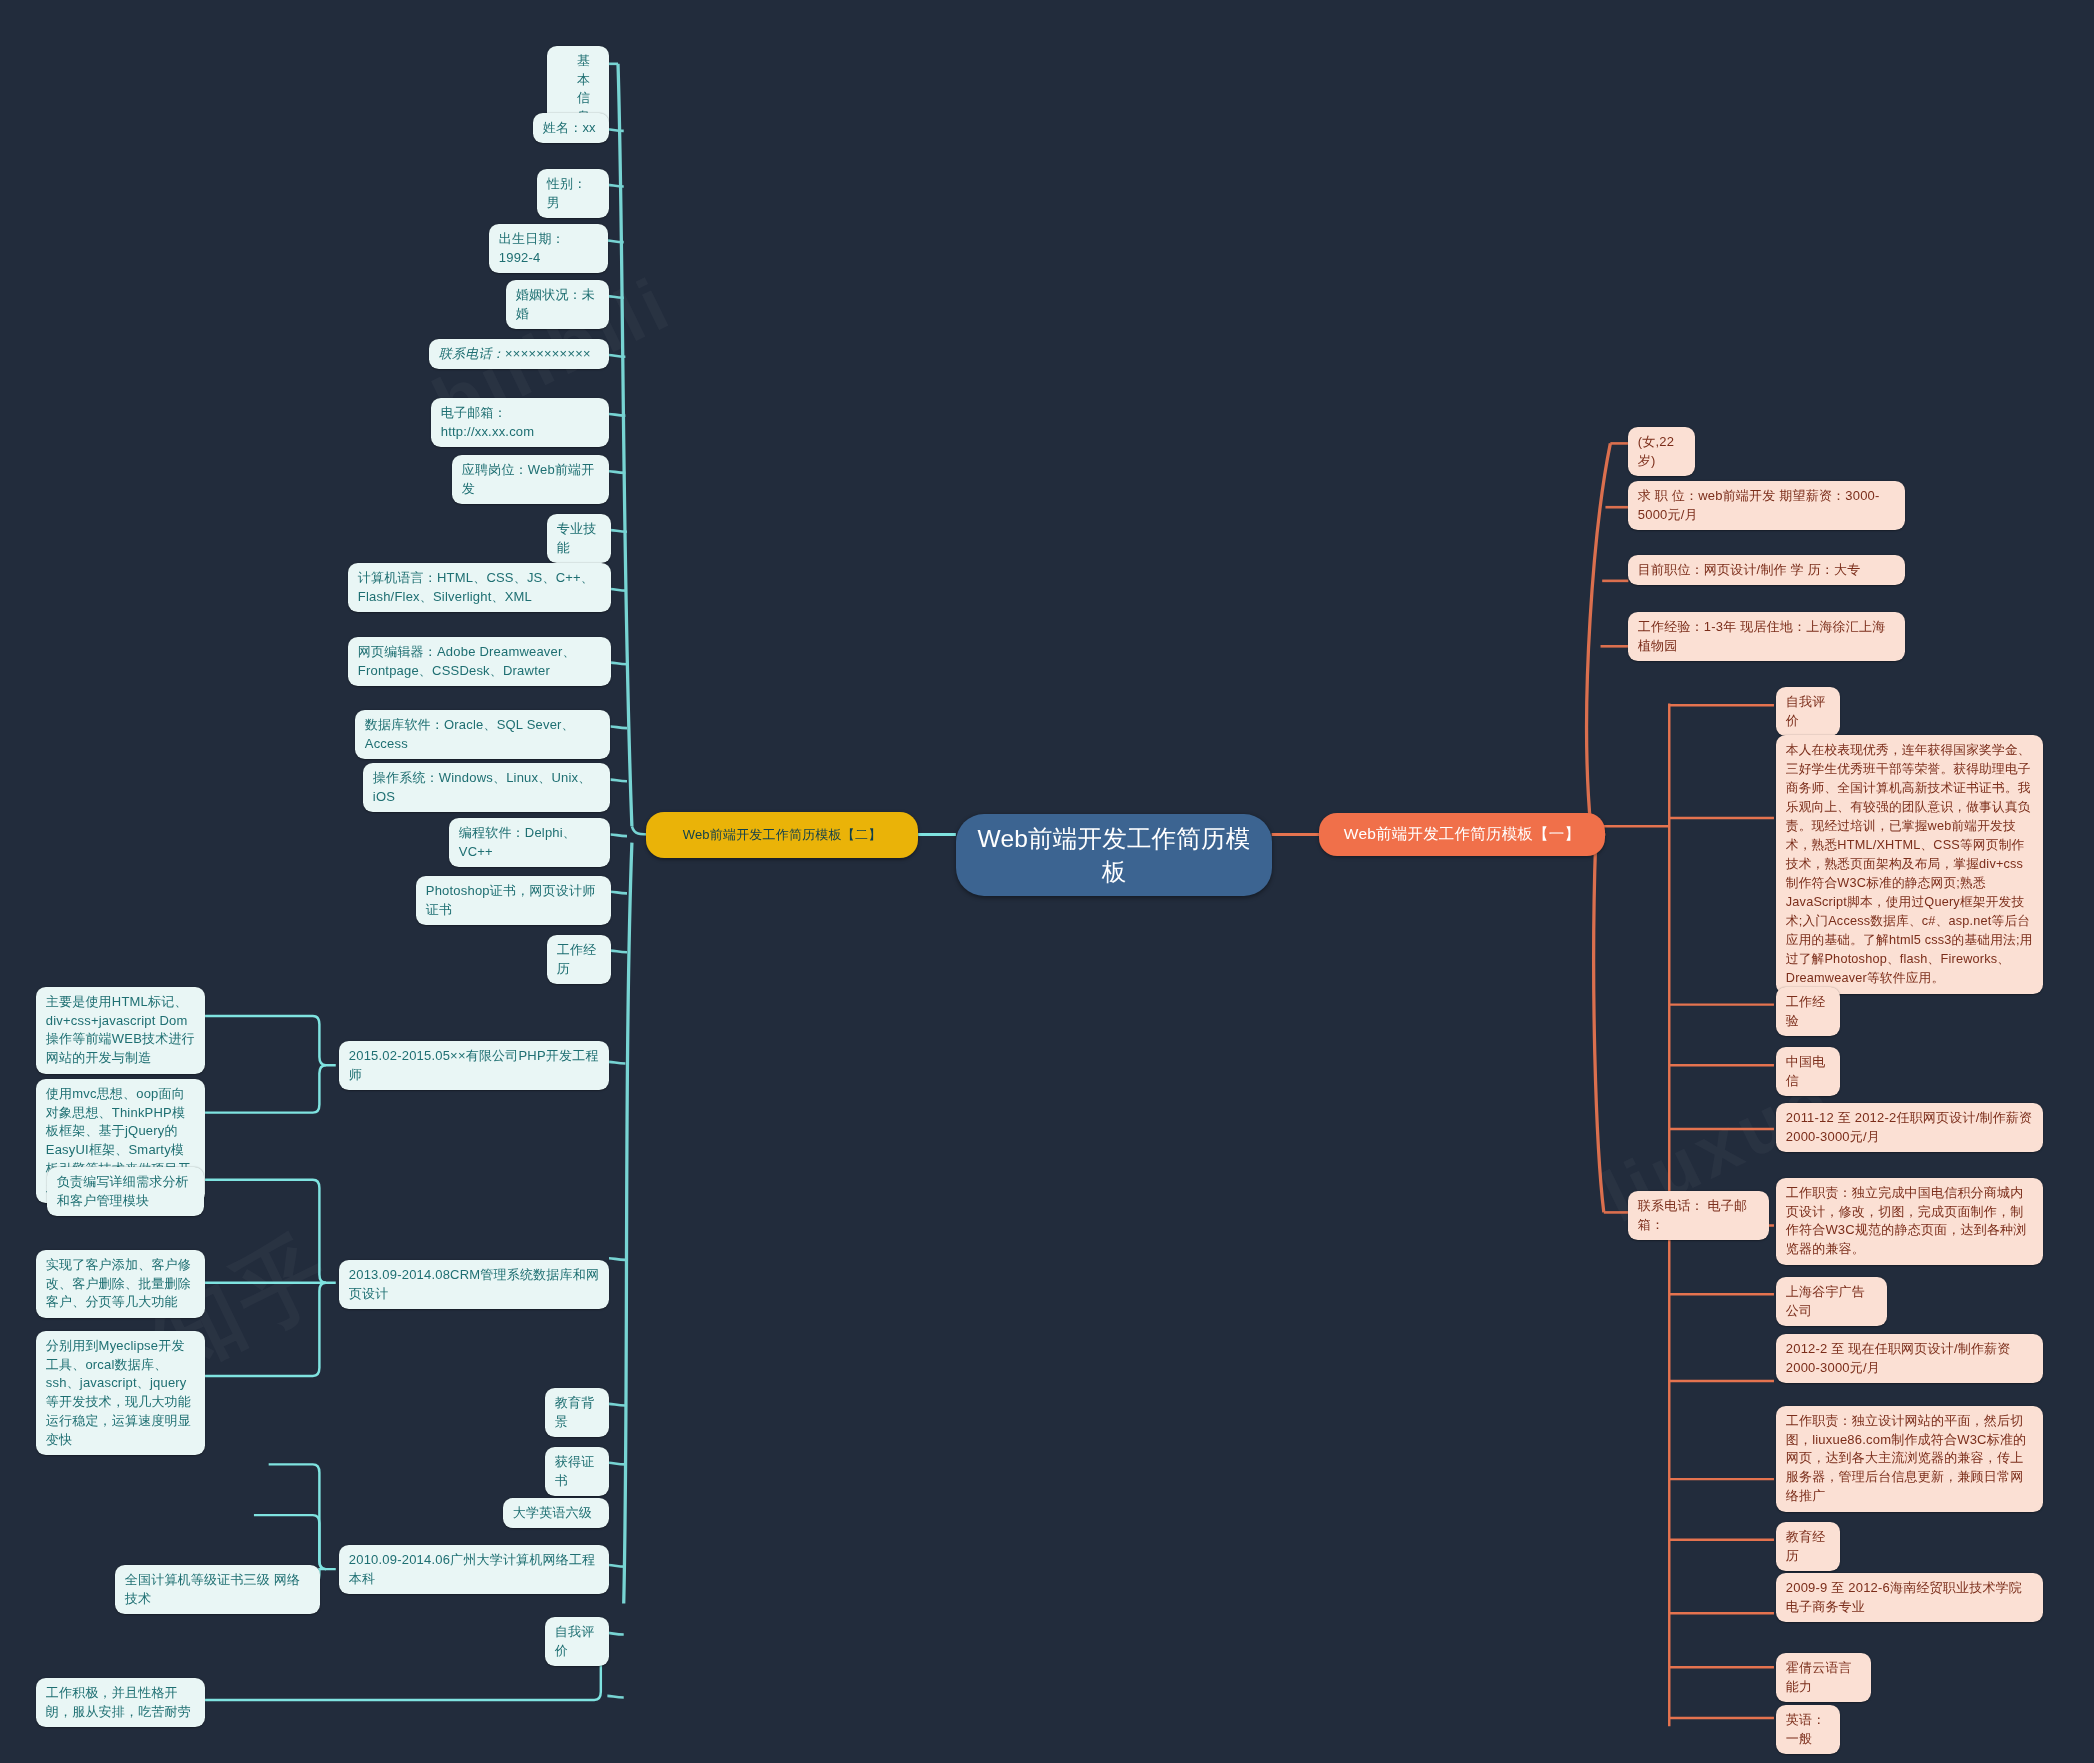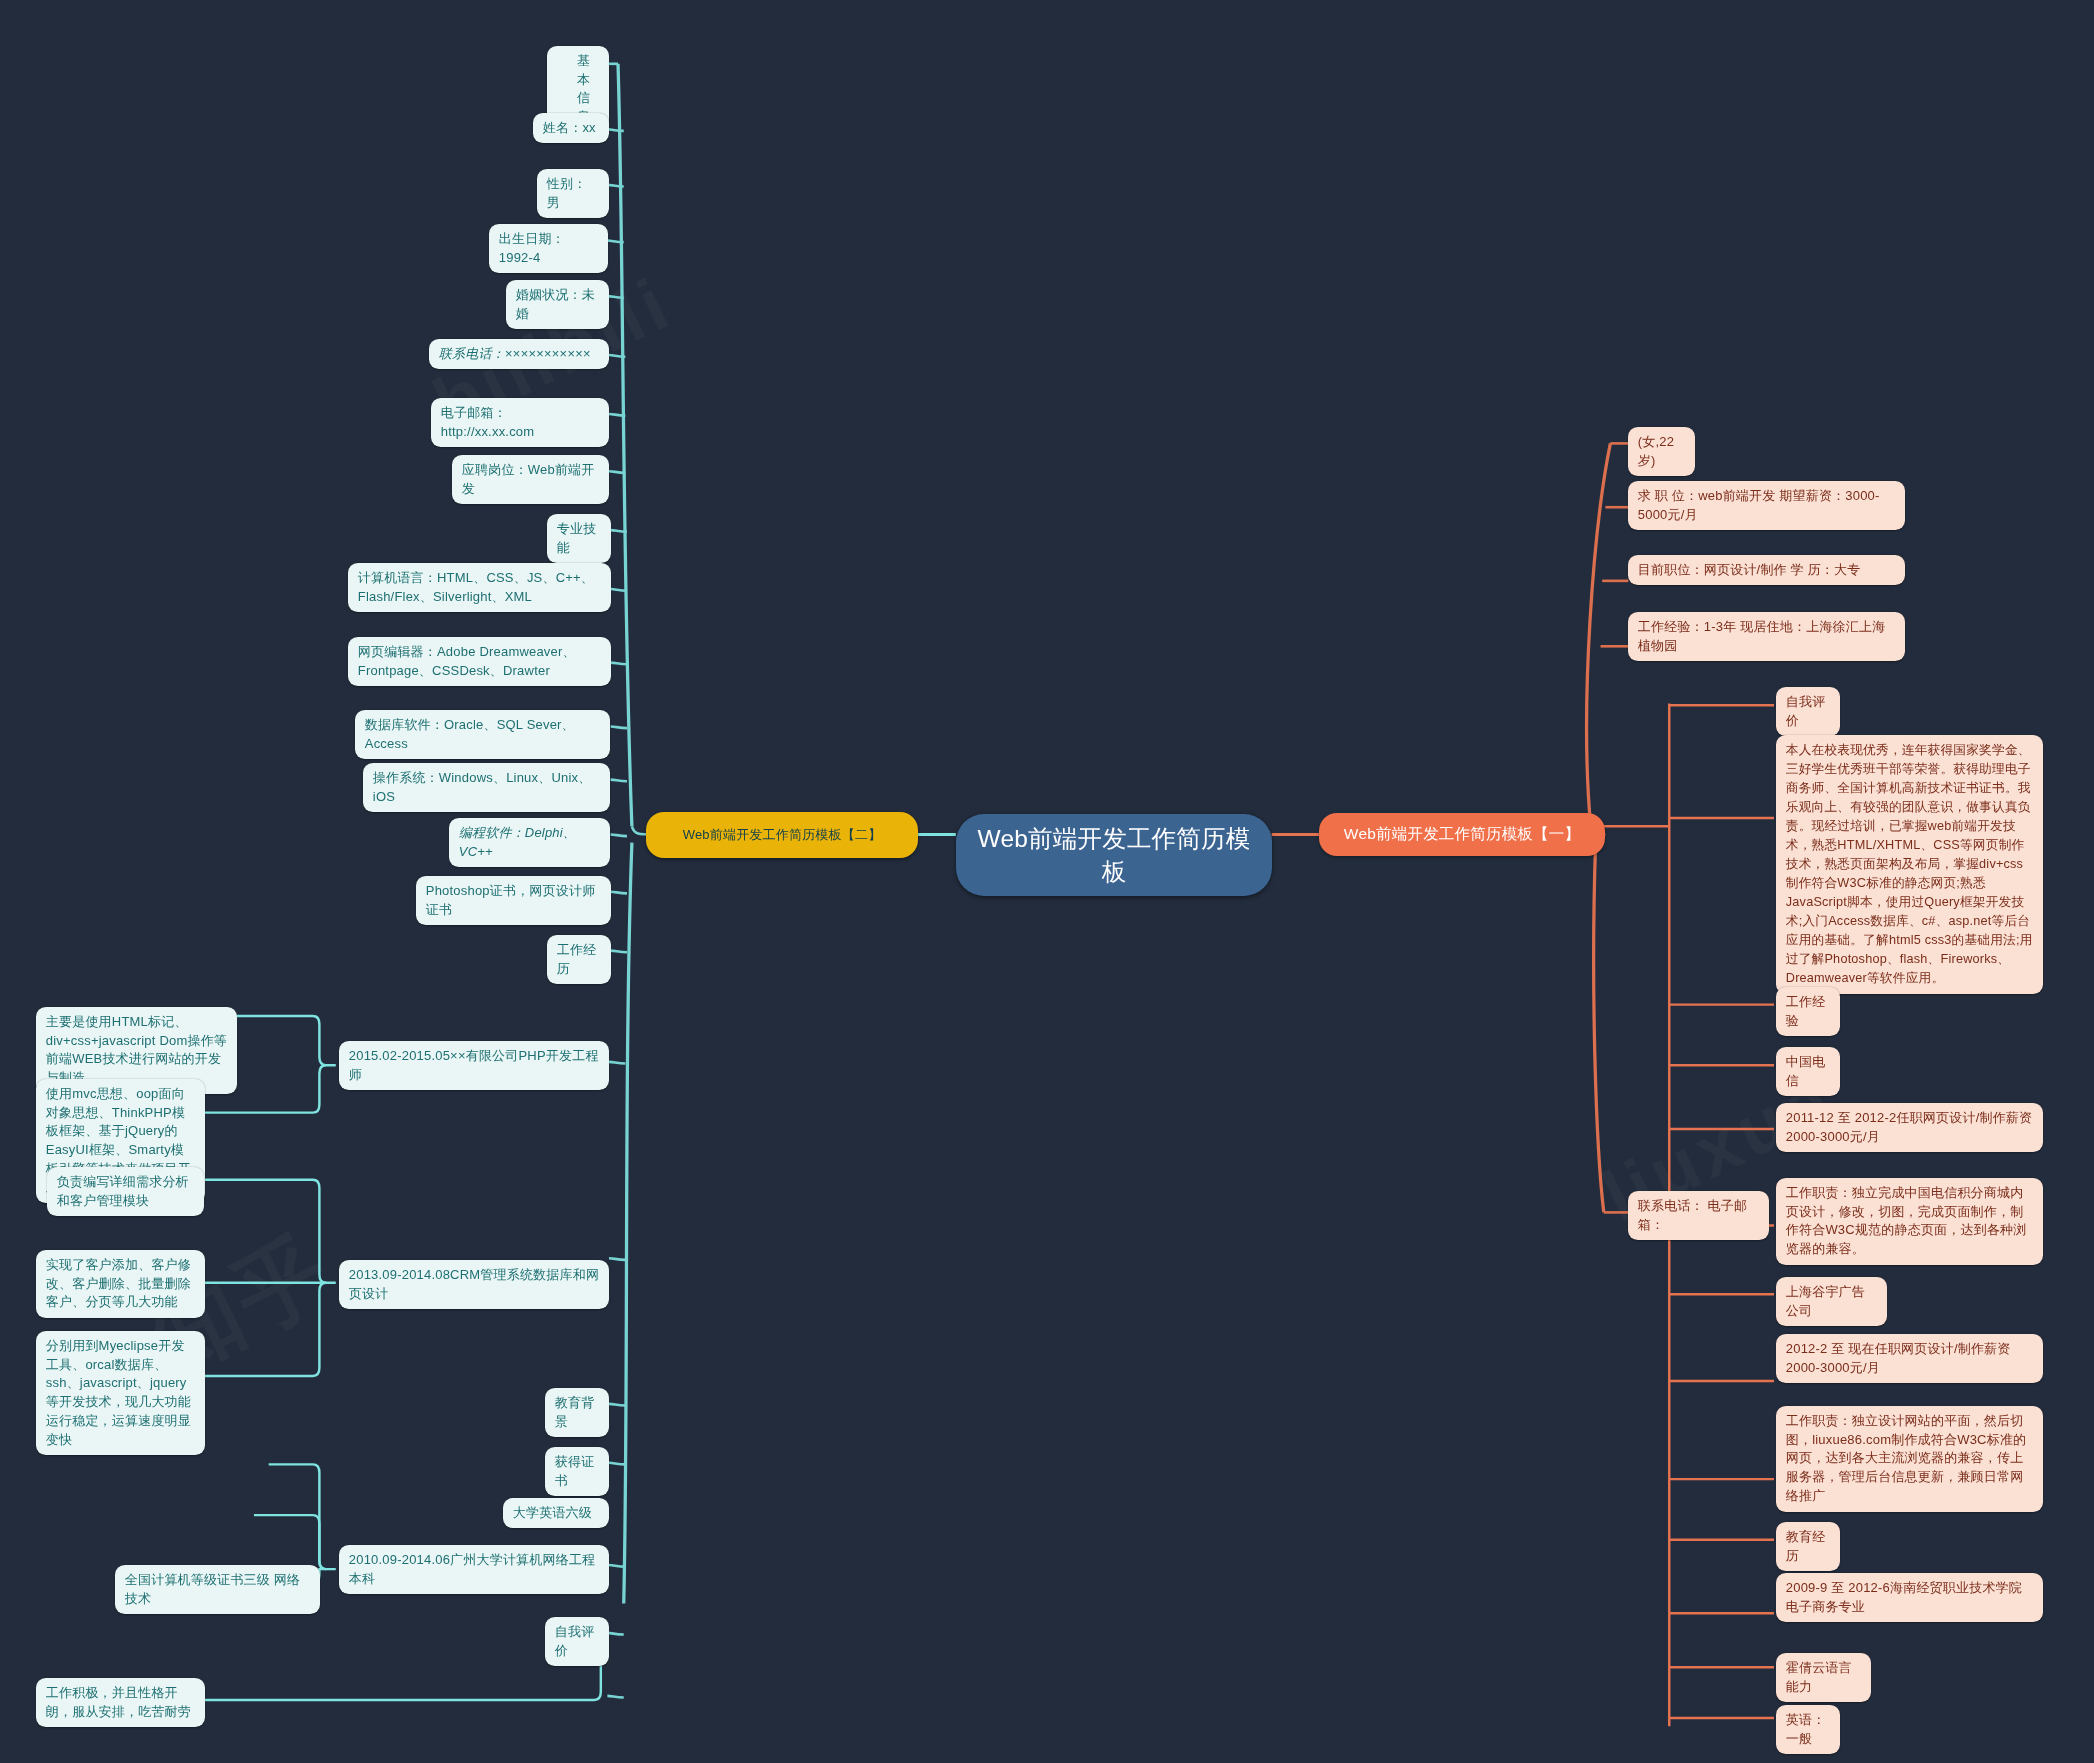--- a/index.html
+++ b/index.html
@@ -208,35 +208,35 @@
   </div>
   <div class="node n-teal" style="left:348px;top:637px;width:263px;">
     <span>网页编辑器：Adobe Dreamweaver、Frontpage、CSSDesk、Drawter</span>
   </div>
   <div class="node n-teal" style="left:355px;top:710px;width:255px;">
     <span>数据库软件：Oracle、SQL Sever、Access</span>
   </div>
   <div class="node n-teal" style="left:363px;top:763px;width:247px;">
     <span>操作系统：Windows、Linux、Unix、iOS</span>
   </div>
-  <div class="node n-teal" style="left:449px;top:818px;width:161px;font-style:italic;">
+  <div class="node n-teal" style="left:449px;top:818px;width:161px;">
     <span>编程软件：Delphi、VC++</span>
   </div>
   <div class="node n-teal" style="left:416px;top:876px;width:195px;">
     <span>Photoshop证书，网页设计师证书</span>
   </div>
 
   <div class="node n-teal" style="left:547px;top:935px;width:64px;">
     <span>工作经历</span>
   </div>
 
   <div class="node n-teal" style="left:339px;top:1041px;width:270px;">
     <span>2015.02-2015.05××有限公司PHP开发工程师</span>
   </div>
-  <div class="node n-teal" style="left:36px;top:987px;width:201px;margin-top:20px;">
+  <div class="node n-teal" style="left:36px;top:987px;width:169px;">
     <span>主要是使用HTML标记、div+css+javascript Dom操作等前端WEB技术进行网站的开发与制造</span>
   </div>
   <div class="node n-teal" style="left:36px;top:1079px;width:169px;">
     <span>使用mvc思想、oop面向对象思想、ThinkPHP模板框架、基于jQuery的EasyUI框架、Smarty模板引擎等技术来做项目开发</span>
   </div>
 
   <div class="node n-teal" style="left:339px;top:1260px;width:270px;">
     <span>2013.09-2014.08CRM管理系统数据库和网页设计</span>
   </div>
   <div class="node n-teal" style="left:47px;top:1167px;width:157px;">

